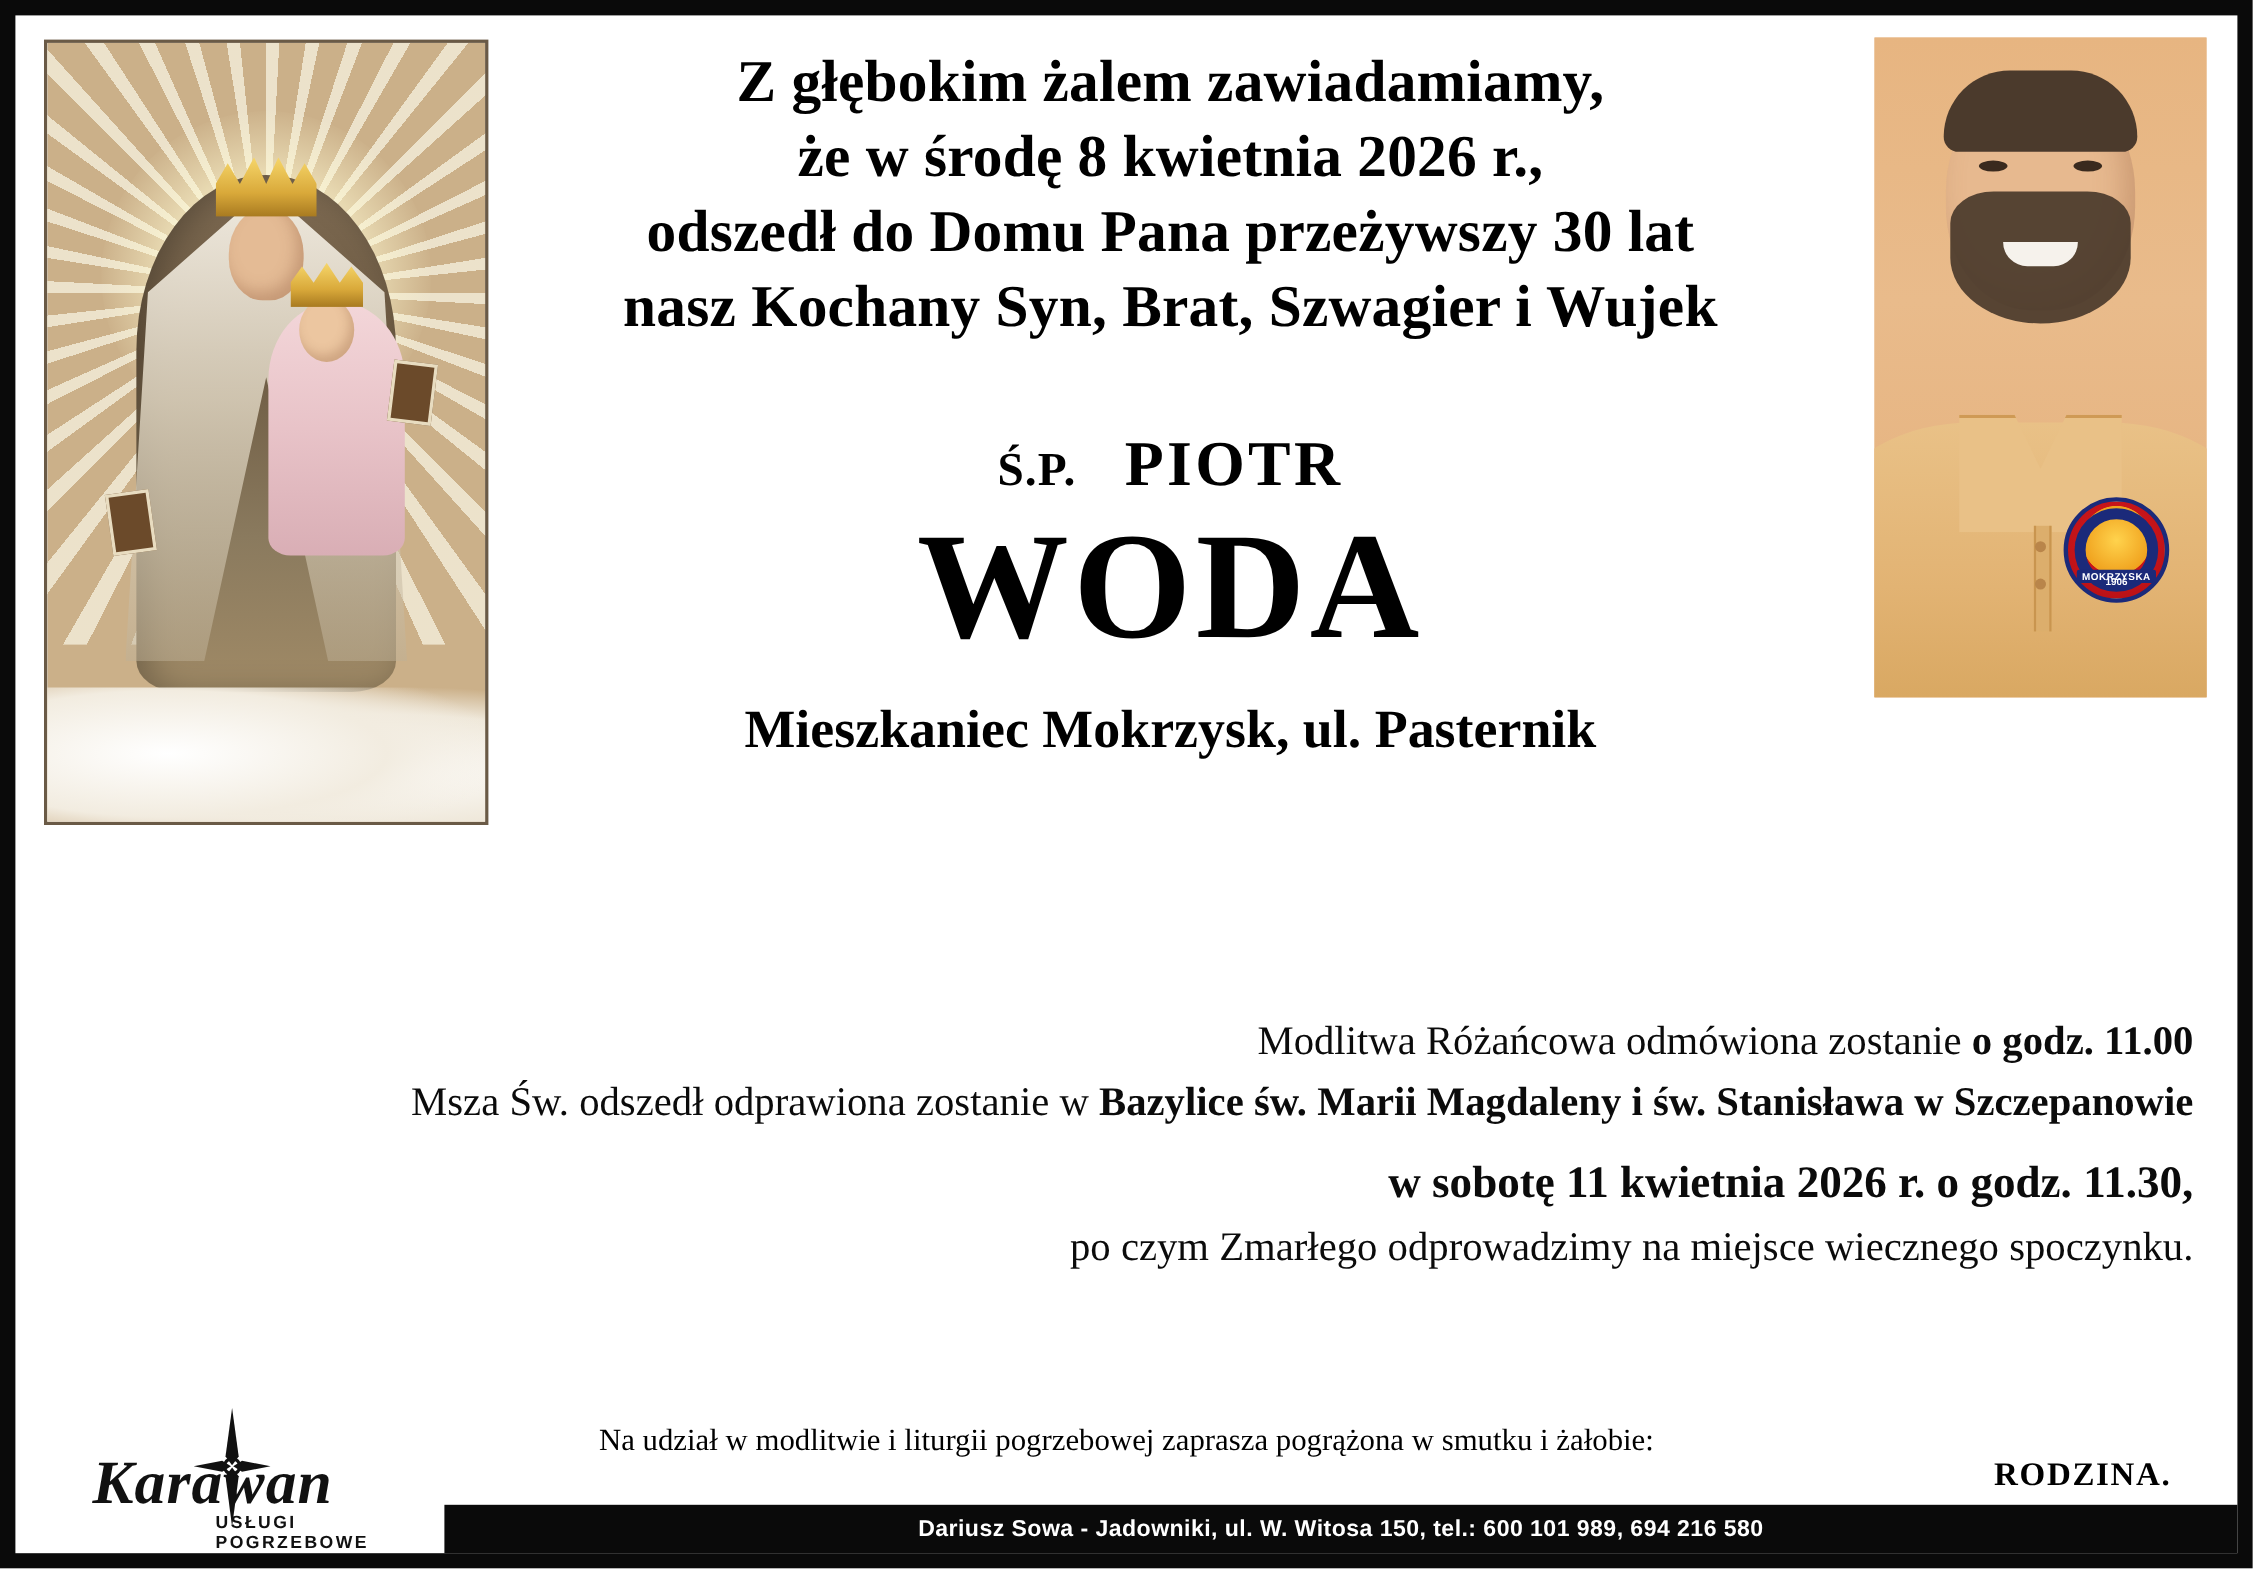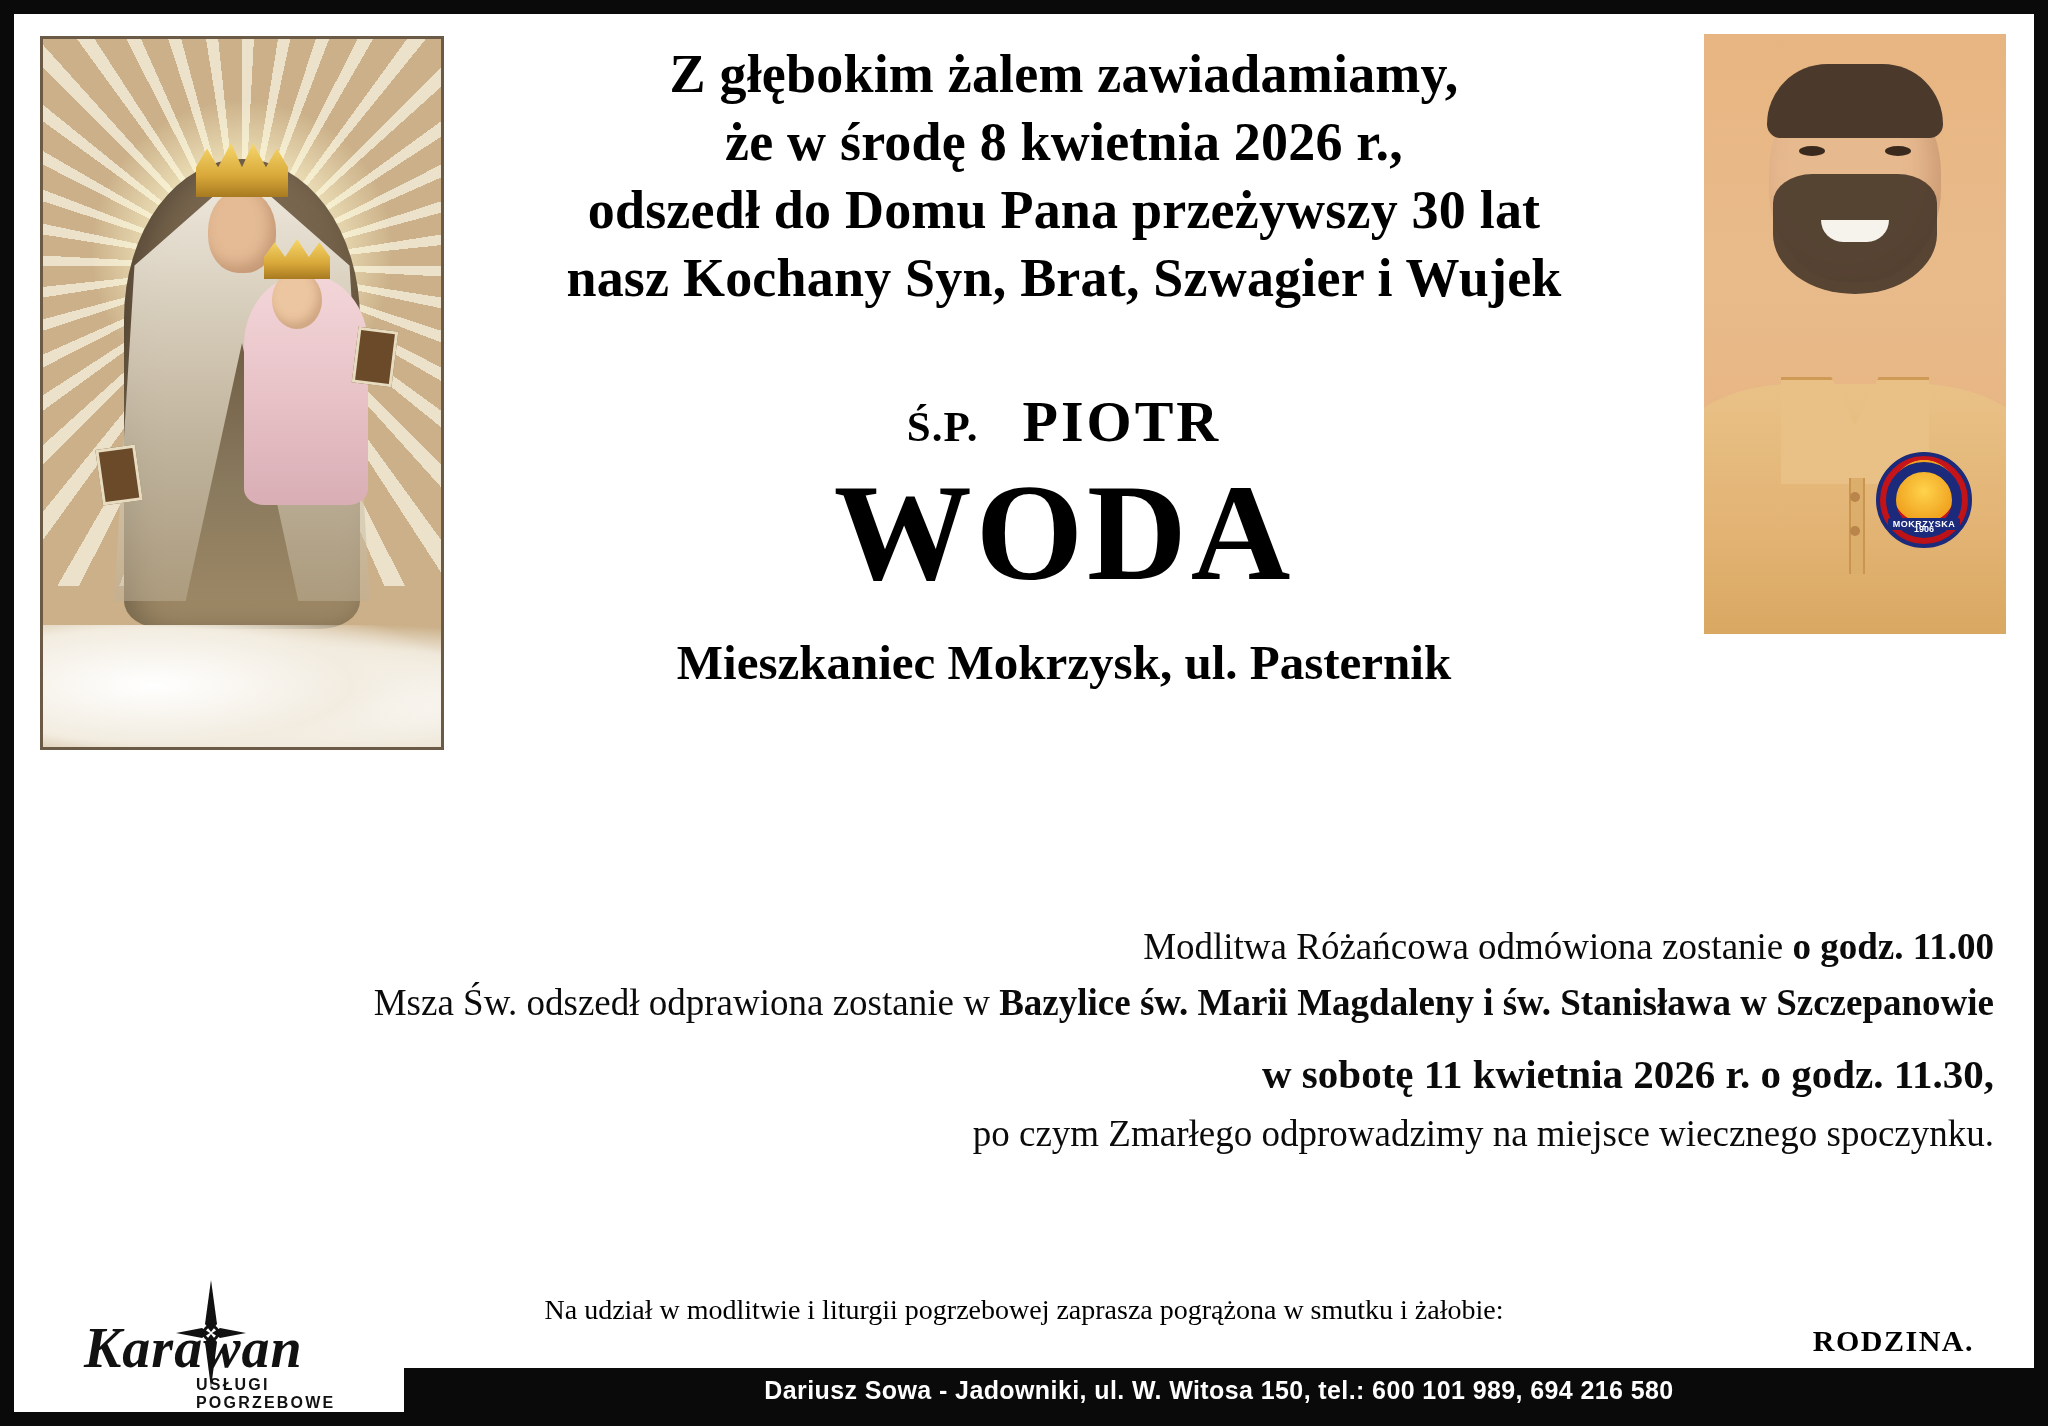--- a/index.html
+++ b/index.html
@@ -434,21 +434,21 @@
     left: 390px;
     right: 0;
     bottom: 0;
     height: 44px;
     background: #0a0a0a;
     color: #ffffff;
     display: flex;
     align-items: center;
     justify-content: center;
     font-family: "Liberation Sans", sans-serif;
-    font-size: 25px;
+    font-size: 21px;
     font-weight: bold;
     letter-spacing: .4px;
   }
 </style>
 </head>
 <body>
 
 <div class="notice">
 
   <div class="icon-frame">

